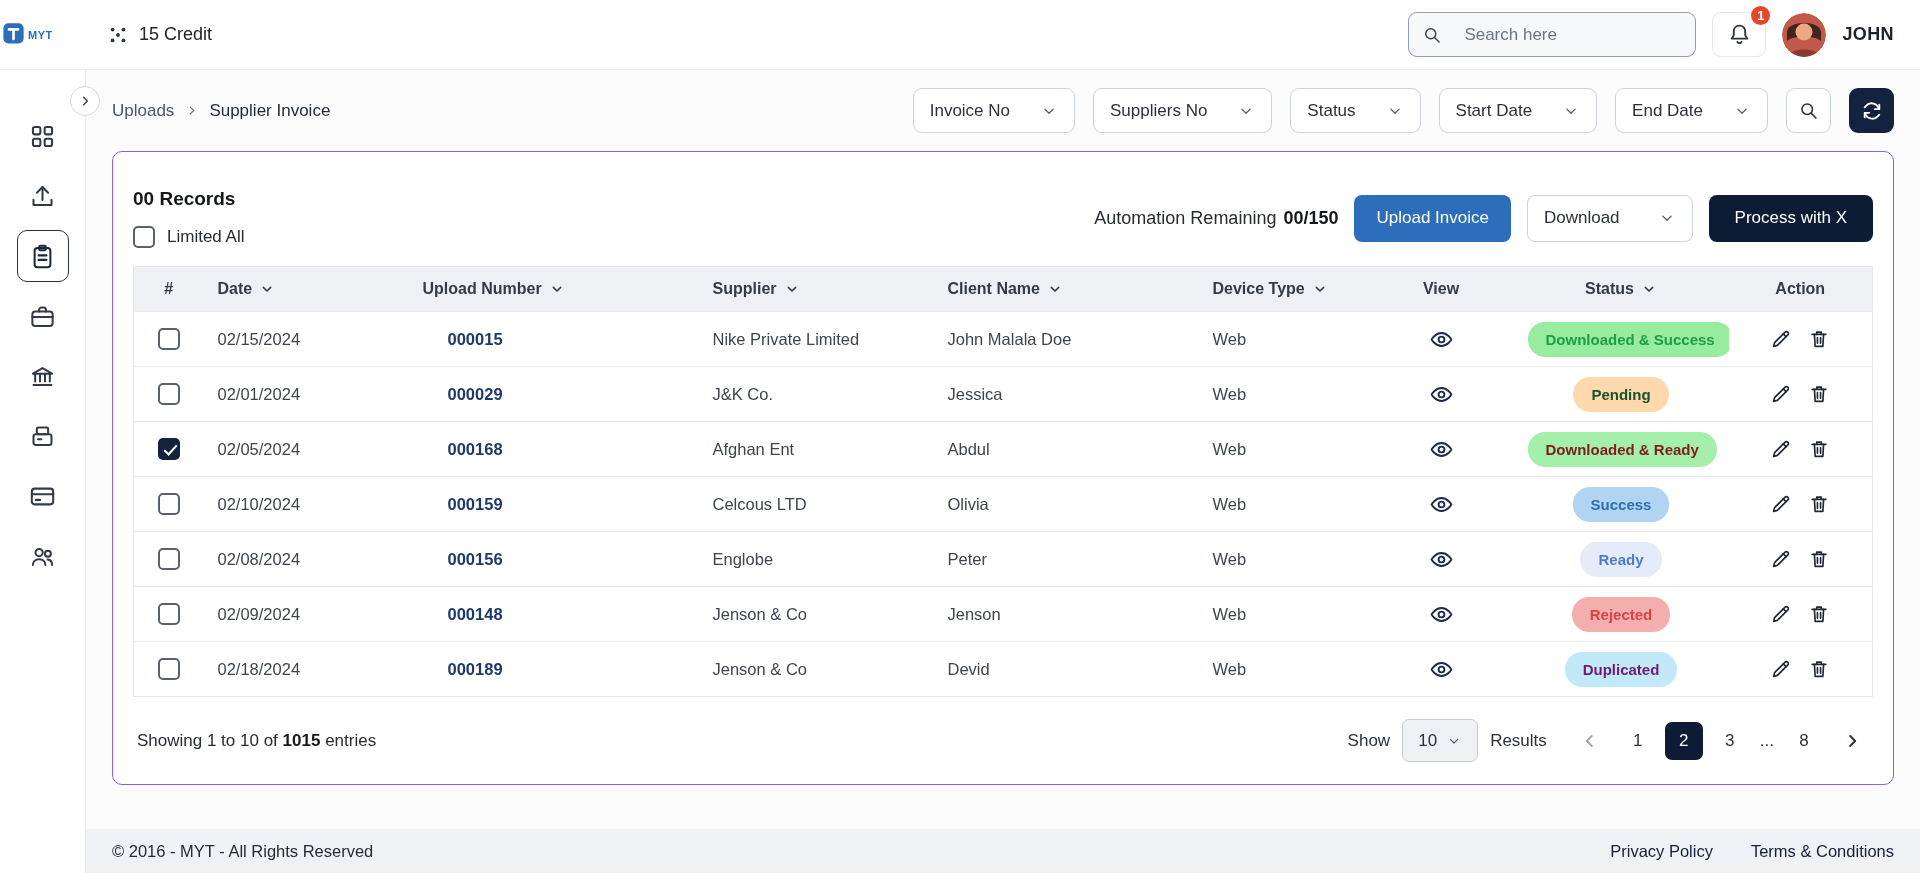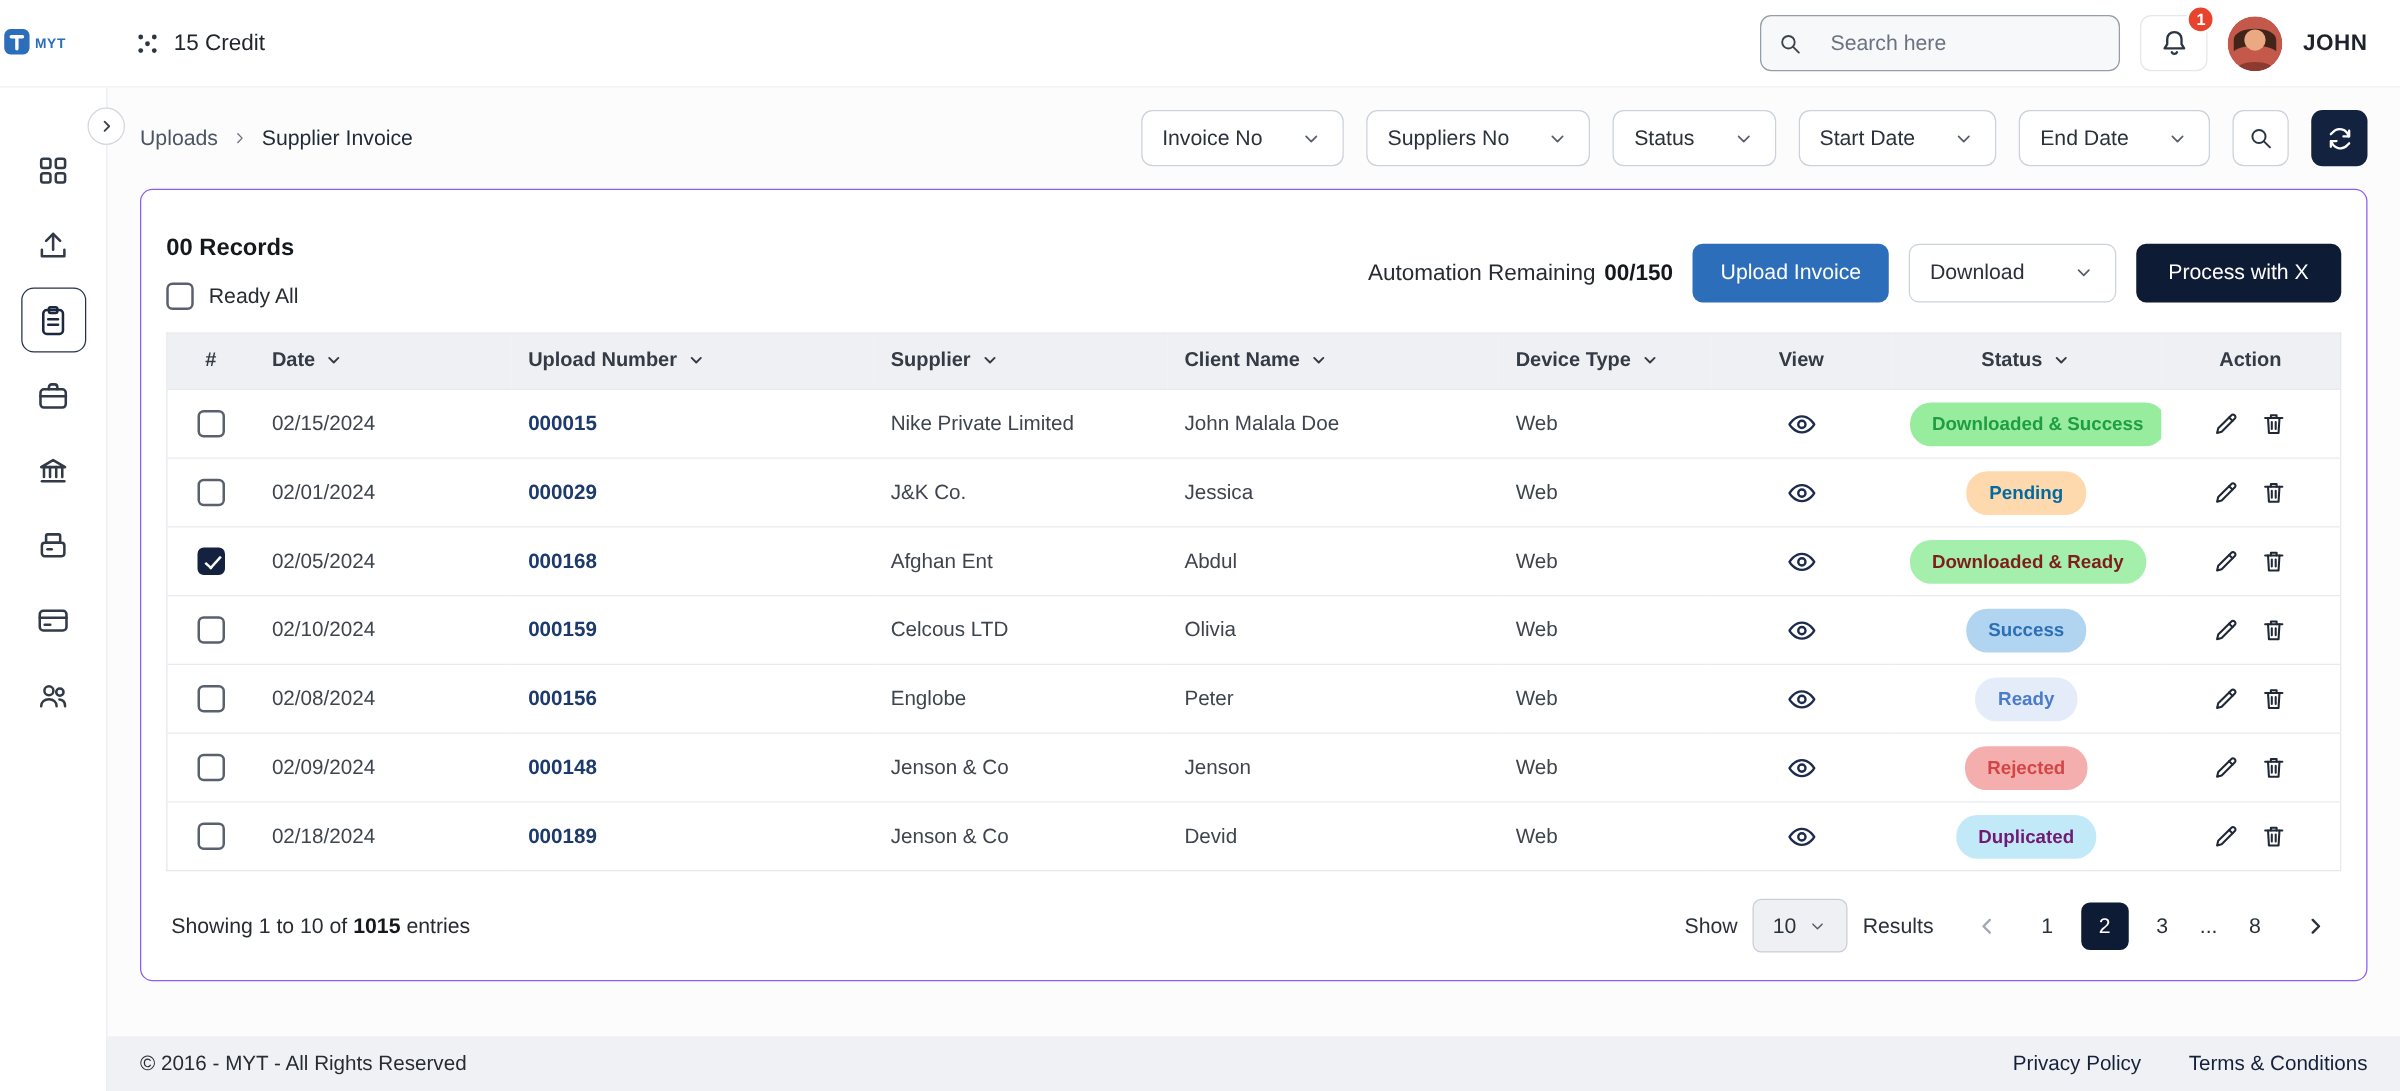--- a/index.html
+++ b/index.html
@@ -105,21 +105,21 @@
                    border-top:1px solid #e8ebee; white-space:nowrap; overflow:hidden; }
   .data-table td.center { text-align:center; }
   .data-table th:nth-child(1){ width:70px; text-align:center; }
   .data-table th:nth-child(2){ width:205px; }
   .data-table th:nth-child(3){ width:290px; }
   .data-table th:nth-child(4){ width:235px; }
   .data-table th:nth-child(5){ width:265px; }
   .data-table th:nth-child(6){ width:170px; }
   .data-table th:nth-child(7){ width:145px; }
   .data-table th:nth-child(8){ width:215px; }
-  .ulink { color:#1D3A6D; font-weight:bold; }
+  .ulink { color:#1D3A6D; font-weight:bold;margin-left:25px; }
   .eye { width:25px; height:25px; color:#1d2b4f; cursor:pointer; }
   .badge { display:inline-block; padding:9px 18px; border-radius:17px; font-size:15px; font-weight:600; }
   .actions .act { width:22px; height:22px; color:#202836; margin:0 8px; cursor:pointer; }
 
   
   .table-footer { display:flex; align-items:center; justify-content:space-between; padding:22px 4px 10px; }
   .showing { font-size:17px; color:#272c33; }
   .showing b { color:#15181d; }
   .pager { display:flex; align-items:center; gap:12px; font-size:17px; color:#2b313b; }
   .show-select { height:43px; width:76px; border:1px solid #c9ced5; border-radius:7px; background:#eef0f3;
@@ -388,21 +388,21 @@
           </button>
         </div>
       </div>
 
       <section class="card">
         <div class="card-toolbar">
           <div class="toolbar-left">
             <div class="records">00 Records</div>
             <label class="select-all">
               <span class="cb"></span>
-              <span>Ready All</span>
+              <span>Limited All</span>
             </label>
           </div>
           <div class="toolbar-right">
             <div class="automation">
               <span>Automation Remaining</span>
               <b>00/150</b>
             </div>
             <button class="btn-primary">Upload Invoice</button>
             <button class="filter-dd download-dd">
               <span>Download</span>
@@ -461,21 +461,21 @@
               <tr>
                 <td class="center"><span class="cb"></span></td>
                 <td><span>02/01/2024</span></td>
                 <td><a class="ulink">000029</a></td>
                 <td><span>J&amp;K Co.</span></td>
                 <td><span>Jessica</span></td>
                 <td><span>Web</span></td>
                 <td class="center"><svg class="ic eye">
                     <use href="#i-eye"></use>
                   </svg></td>
-                <td class="center"><span class="badge" style="background: rgb(255, 217, 174); color: #0369a1;">Pending</span></td>
+                <td class="center"><span class="badge" style="background: rgb(255, 217, 174); color: #14532d;">Pending</span></td>
                 <td class="center actions"><svg class="ic act">
                     <use href="#i-pencil"></use>
                   </svg><svg class="ic act">
                     <use href="#i-trash"></use>
                   </svg></td>
               </tr>
               <tr>
                 <td class="center"><span class="cb checked"></span></td>
                 <td><span>02/05/2024</span></td>
                 <td><a class="ulink">000168</a></td>

